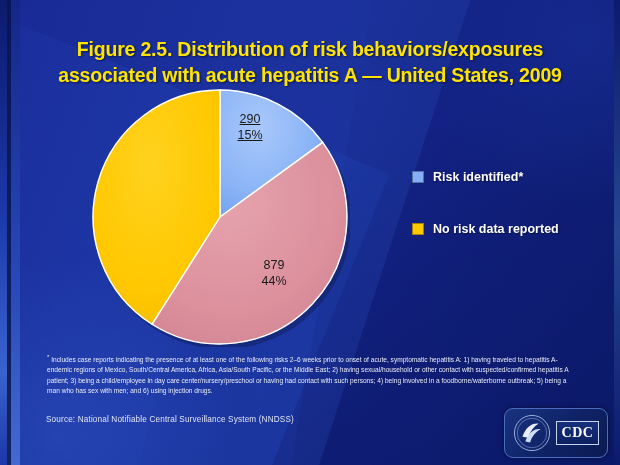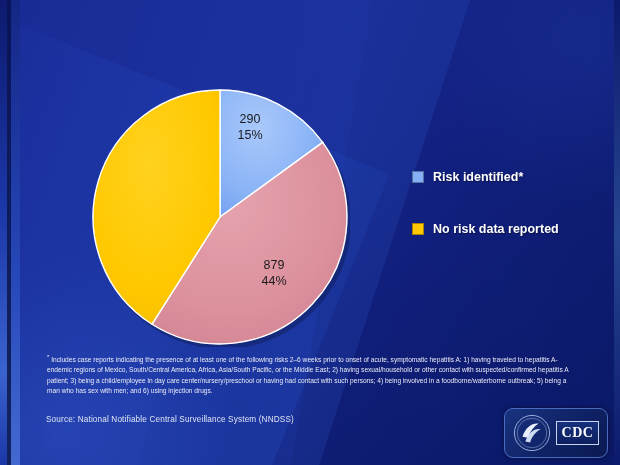--- a/index.html
+++ b/index.html
@@ -103,21 +103,21 @@
   #pie-svg { display: block; width: 258px; height: 258px; }
 
   .slice-label {
     position: absolute;
     color: #1a1a1a;
     font-size: 12.5px;
     line-height: 16px;
     text-align: center;
     white-space: nowrap;
   }
-  #label-blue   { left: 130px; top: 22px;  width: 56px; }
+  #label-blue   { left: 130px; top: 22px;  width: 56px; text-decoration: underline; }
   #label-pink   { left: 154px; top: 168px; width: 56px; }
   #label-yellow { left: 8px;   top: 79px;  width: 56px; }
 
   
   #legend {
     position: absolute;
     left: 412px; top: 170px;
     width: 198px;
   }
   .legend-row {
@@ -199,20 +199,24 @@
   <div class="bg-band band-b"></div>
   <div class="bg-band band-c"></div>
   <div class="bg-band band-d"></div>
   <div class="corner-glow"></div>
   <div class="corner-glow-2"></div>
   <div class="stripe stripe-1"></div>
   <div class="stripe stripe-2"></div>
   <div class="stripe stripe-3"></div>
   <div class="stripe stripe-r"></div>
 
+  <div id="title">
+    <span class="line">Figure 2.5.  Distribution of risk behaviors/exposures</span>
+    <span class="line">associated with acute hepatitis A — United States, 2009</span>
+  </div>
 
   <div id="pie-wrap">
     <svg id="pie-svg" viewBox="0 0 258 258">
       <defs>
         <radialGradient id="gBlue" cx="38%" cy="30%" r="85%">
           <stop offset="0%" stop-color="#a9c8fb"></stop>
           <stop offset="60%" stop-color="#8bb4f6"></stop>
           <stop offset="100%" stop-color="#6e9ef0"></stop>
         </radialGradient>
         <radialGradient id="gPink" cx="40%" cy="30%" r="88%">

